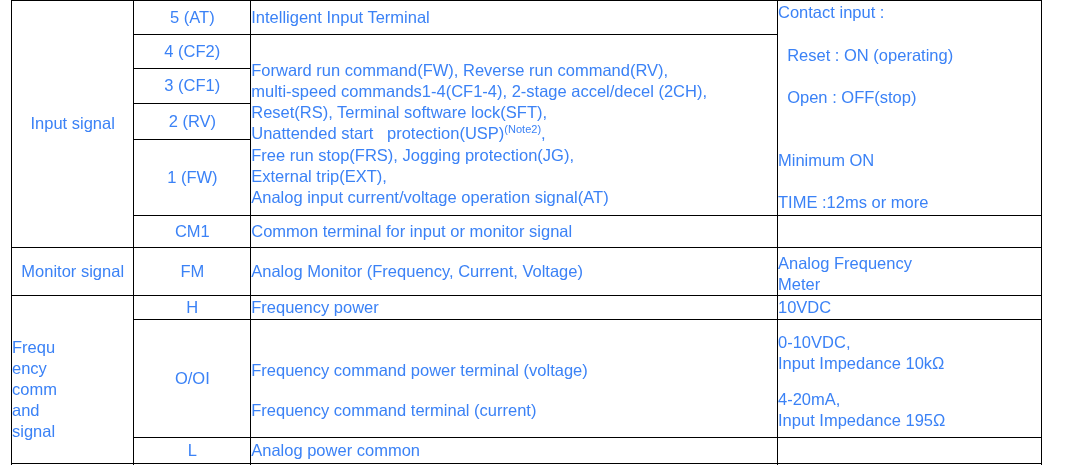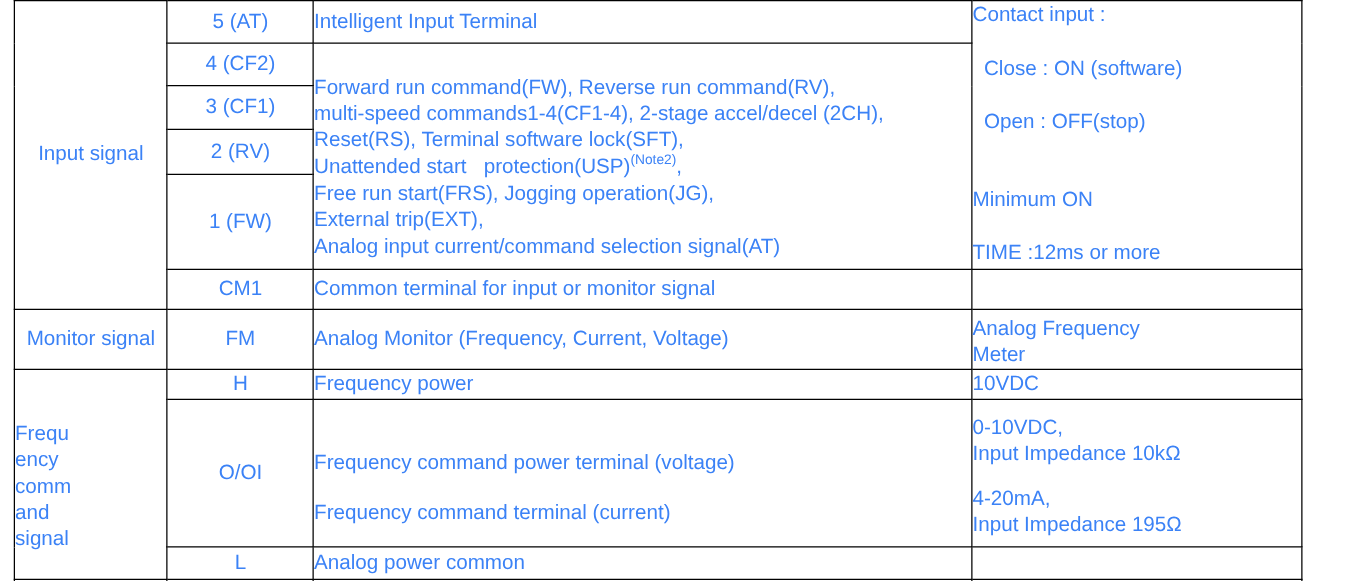--- a/index.html
+++ b/index.html
@@ -99,38 +99,38 @@
     <col class="col-spec">
   </colgroup>
   <tbody>
 
     <tr style="height:34px;">
       <td class="cell-cat col-cat" rowspan="6">Input signal</td>
       <td class="cell-term col-term">5 (AT)</td>
       <td class="cell-desc col-desc">Intelligent Input Terminal</td>
       <td class="cell-spec col-spec h-top pad-top-lg" rowspan="5">
         <span class="block"><span>Contact input :</span><br>
-<span style="white-space:pre">  Close : ON (software)</span><br>
+<span style="white-space:pre">  Reset : ON (operating)</span><br>
 <span style="white-space:pre">  Open : OFF(stop)</span><br><br>
 <span>Minimum ON</span><br>
 <span>TIME :12ms or more</span></span>
       </td>
     </tr>
 
     <tr style="height:34px;">
       <td class="cell-term col-term">4 (CF2)</td>
       <td class="cell-desc col-desc h-top" rowspan="4" style="padding-top:6px;">
         <span class="desc-lines">
           <span>Forward run command(FW), Reverse run command(RV),</span>
           <span>multi-speed commands1-4(CF1-4), 2-stage accel/decel (2CH),</span>
           <span>Reset(RS), Terminal software lock(SFT),</span>
           <span><span>Unattended start   protection(USP)</span><span class="note-sup">(Note2)</span><span>,</span></span>
-          <span>Free run start(FRS), Jogging operation(JG),</span>
+          <span>Free run stop(FRS), Jogging protection(JG),</span>
           <span>External trip(EXT),</span>
-          <span>Analog input current/command selection signal(AT)</span>
+          <span>Analog input current/voltage operation signal(AT)</span>
         </span>
       </td>
     </tr>
 
     <tr style="height:35px;">
       <td class="cell-term col-term">3 (CF1)</td>
     </tr>
 
     <tr style="height:36px;">
       <td class="cell-term col-term">2 (RV)</td>

